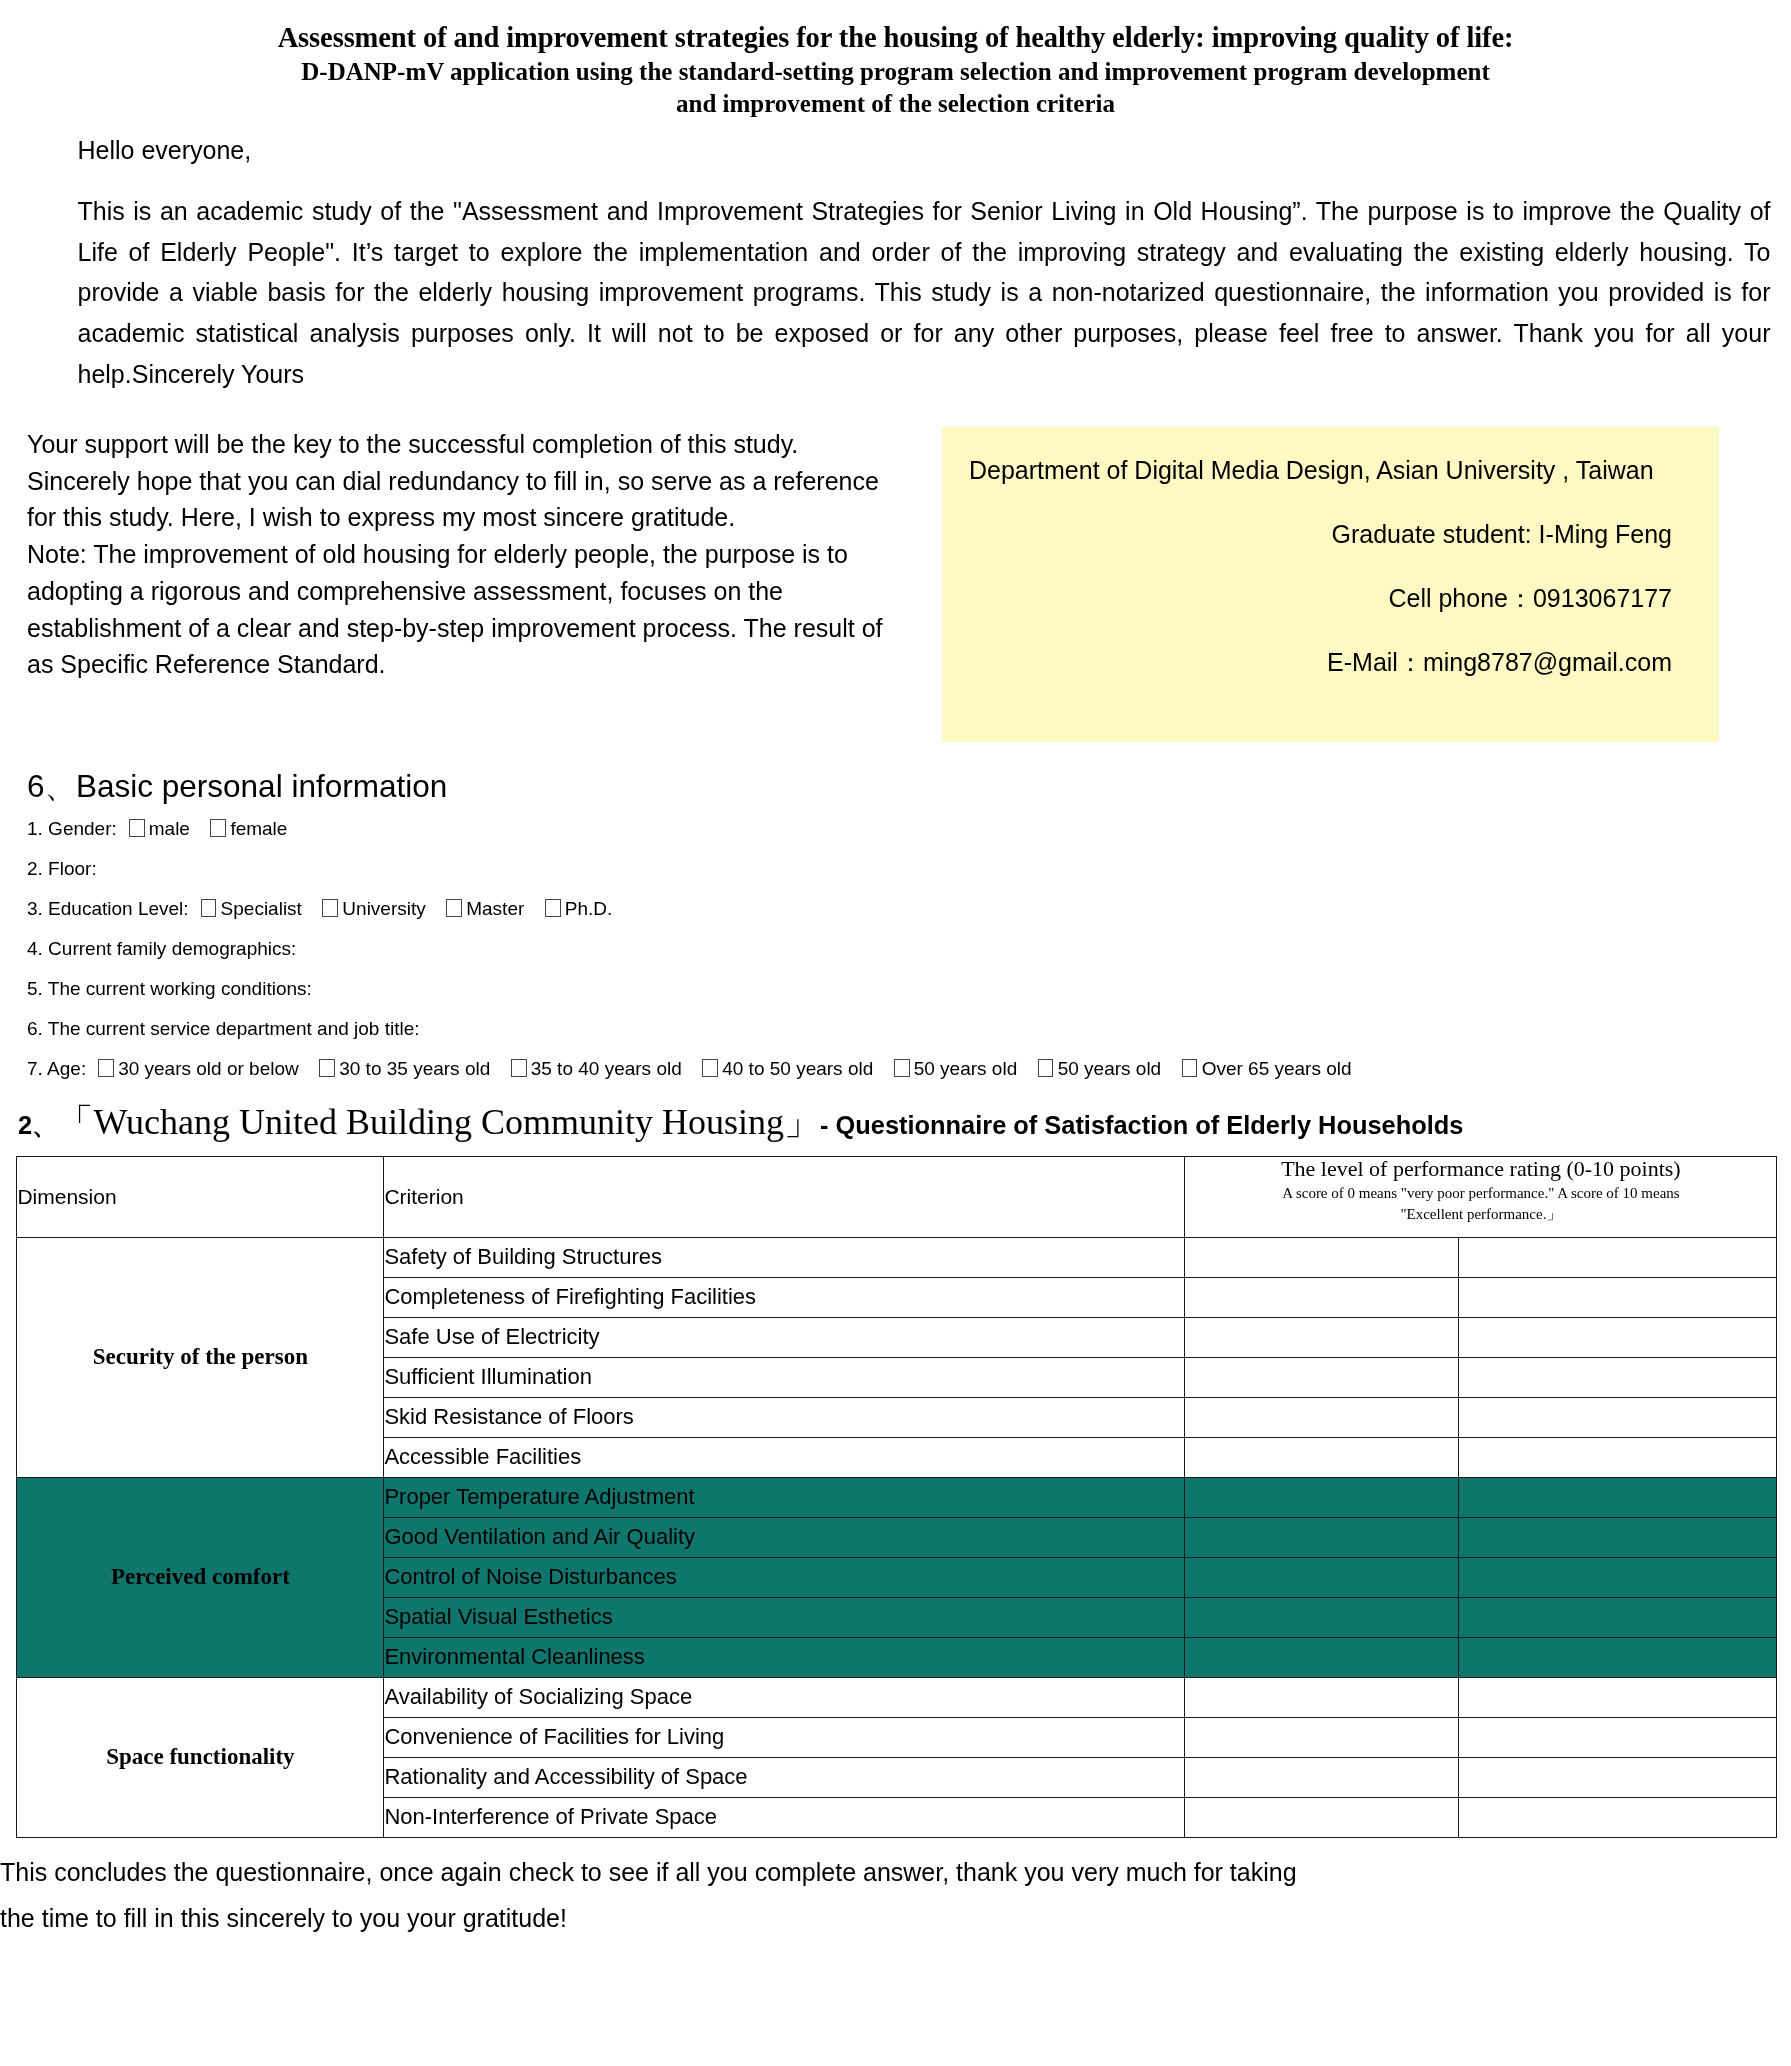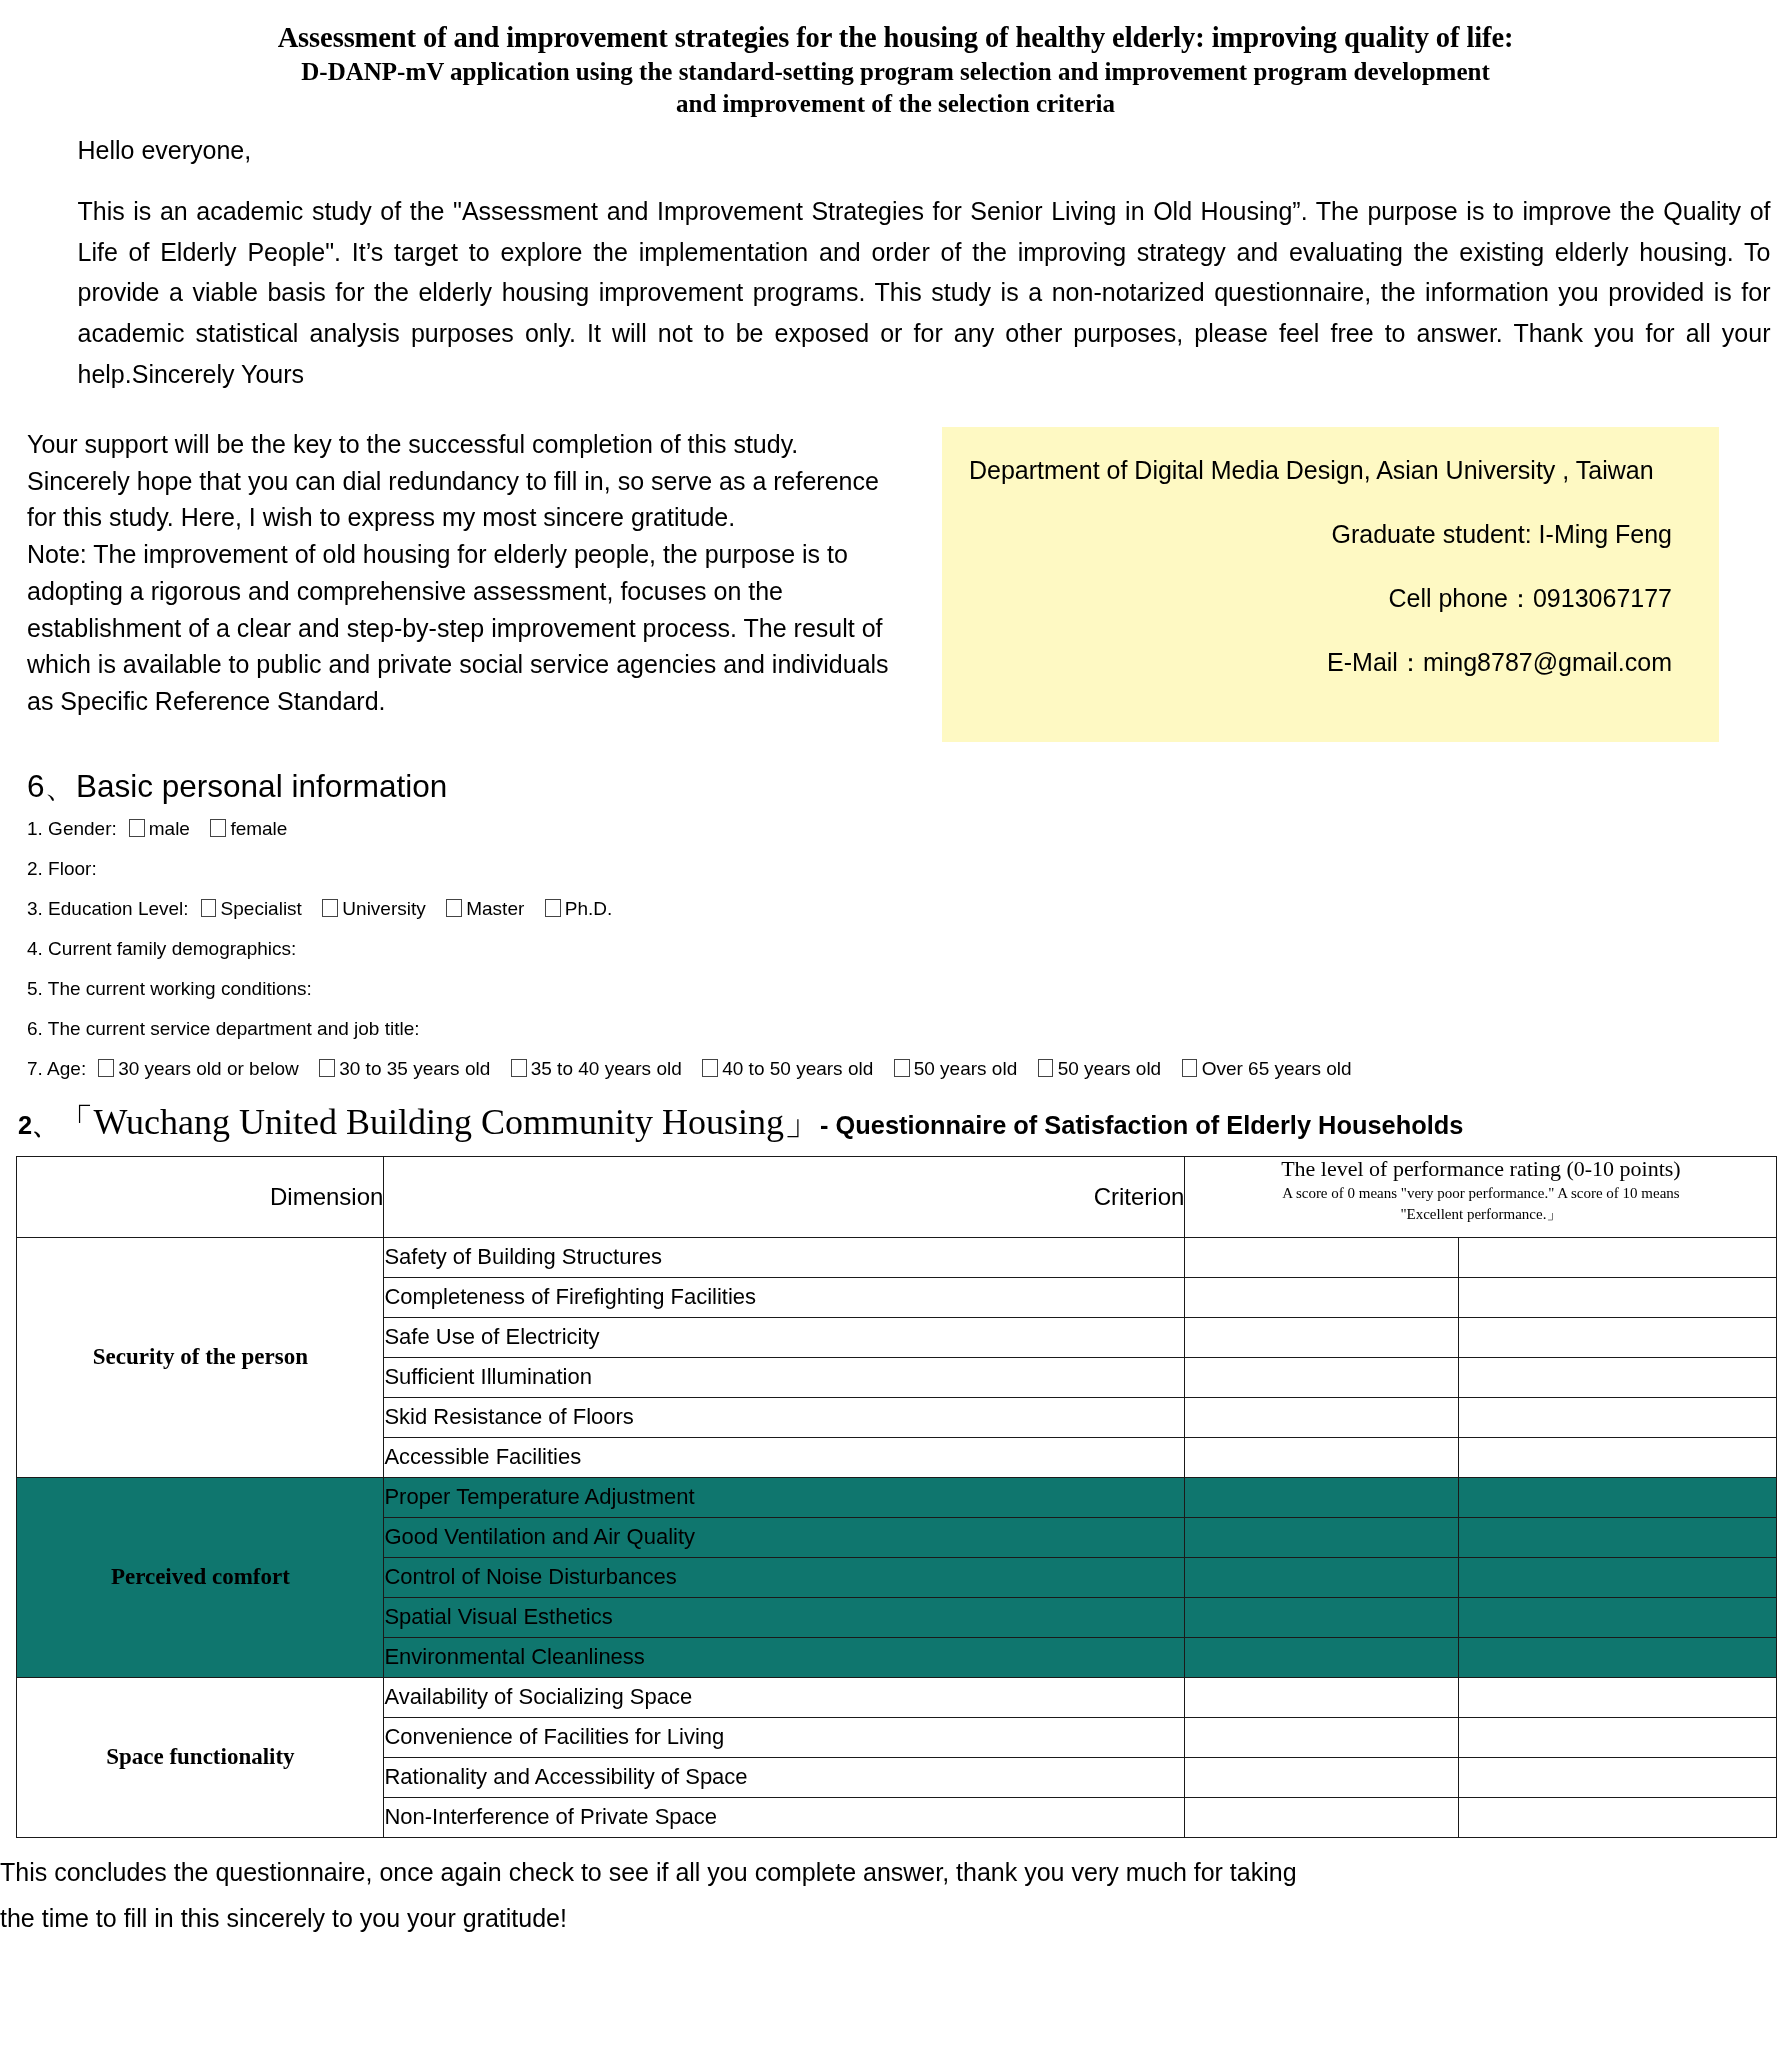--- a/index.html
+++ b/index.html
@@ -169,23 +169,23 @@
   table.q-table td {
     border: 1.2px solid #1a1a1a;
     padding: 0;
   }
   col.c-dim   { width: 367px; }
   col.c-crit  { width: 801px; }
   col.c-sc1   { width: 274px; }
   col.c-sc2   { width: 318px; }
 
   .th-dim, .th-crit {
-    text-align: right;
+    text-align: left;
     vertical-align: middle;
-    font-size: 24px;
+    font-size: 21px;
     height: 80px;
     font-family: "Liberation Sans", sans-serif;
   }
   .th-rate {
     text-align: center;
     vertical-align: top;
     font-family: "Liberation Serif", serif;
     padding: 8.5px 3.6px 4.8px 3.6px;
   }
   .th-rate .rate-title {
@@ -242,21 +242,20 @@
   </div>
 
   <div class="mid-row">
     <div class="support-col">
       <p>Your support will be the key to the successful completion of this study.</p>
       <p>Sincerely hope that you can dial redundancy to fill in, so serve as a reference</p>
       <p>for this study. Here, I wish to express my most sincere gratitude.</p>
       <p>Note: The improvement of old housing for elderly people, the purpose is to</p>
       <p>adopting a rigorous and comprehensive assessment, focuses on the</p>
       <p>establishment of a clear and step-by-step improvement process. The result of</p>
-      <p>which is available to public and private social service agencies and individuals</p>
       <p>as Specific Reference Standard.</p>
     </div>
 
     <div class="contact-box">
       <div class="contact-line left">Department of Digital Media Design, Asian University , Taiwan</div>
       <div class="contact-line right">Graduate student: I-Ming Feng</div>
       <div class="contact-line right">Cell  phone：0913067177</div>
       <div class="contact-line right">E-Mail：ming8787@gmail.com</div>
     </div>
   </div>

